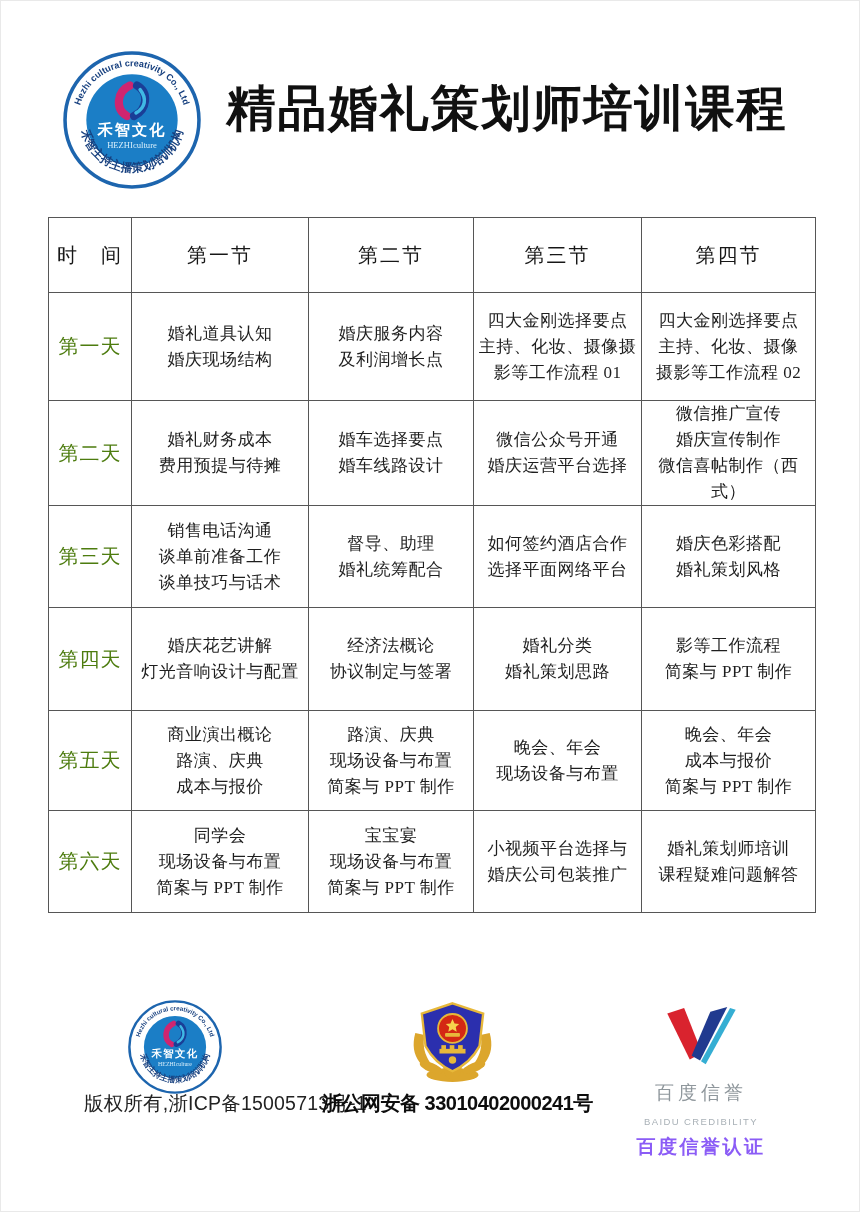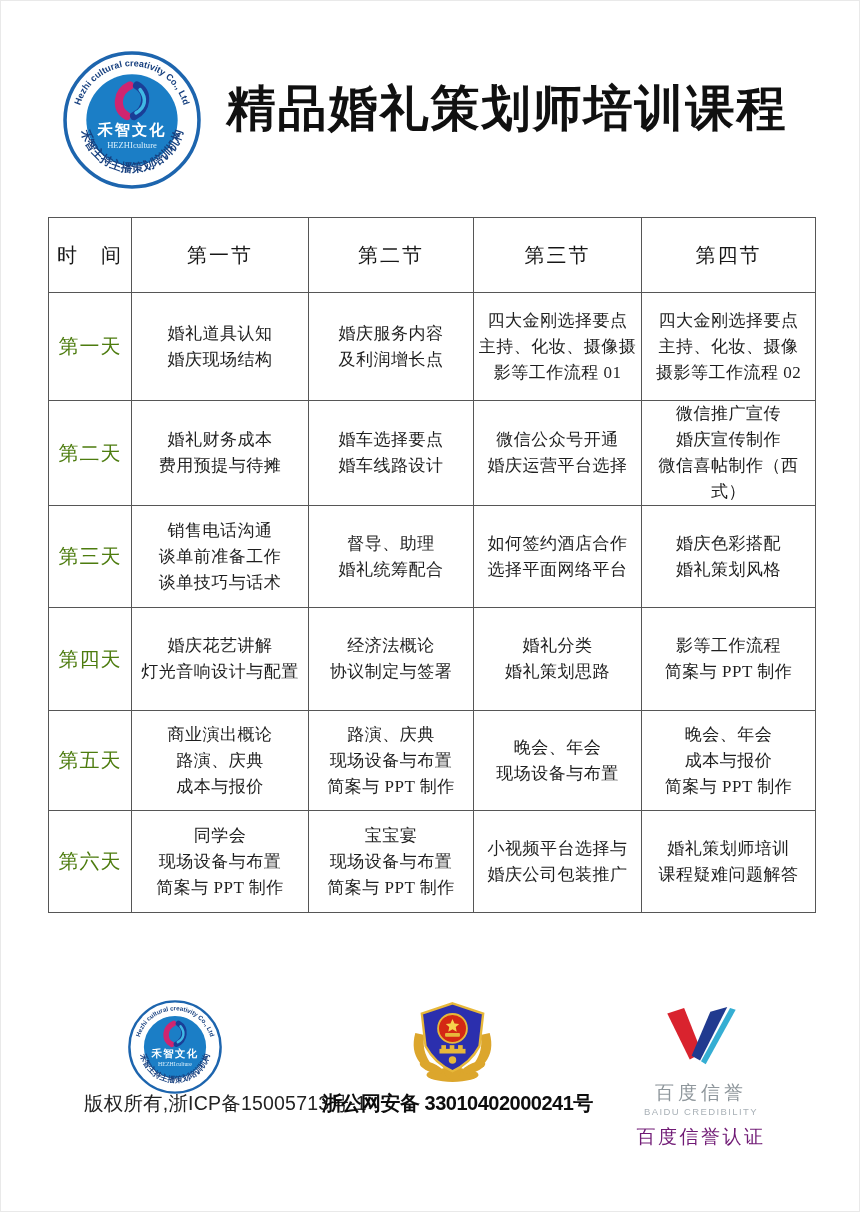--- a/index.html
+++ b/index.html
@@ -42,22 +42,22 @@
     position:absolute;left:322px;top:1090px;width:260px;text-align:center;
     font-family:"Liberation Sans","DejaVu Sans",sans-serif;
     font-size:20px;font-weight:bold;color:#0d0d0d;white-space:nowrap;letter-spacing:-0.5px;
   }
   .baidu{
     position:absolute;left:634px;top:1006px;width:134px;text-align:center;
     font-family:"Liberation Sans","DejaVu Sans",sans-serif;
   }
   .baidu-v{display:block;margin:0 auto;}
   .baidu-cn{font-size:19px;letter-spacing:4px;color:#8f979c;margin-top:14px;}
-  .baidu-en{font-size:9.5px;letter-spacing:1.4px;color:#a9b1b7;margin-top:0;}
-  .baidu-cert{font-size:19px;letter-spacing:2.5px;color:#701a75;margin-top:7px;font-weight:400;}
+  .baidu-en{font-size:9.5px;letter-spacing:1.4px;color:#a9b1b7;margin-top:10px;}
+  .baidu-cert{font-size:19px;letter-spacing:2.5px;color:#8b5cf6;margin-top:7px;font-weight:700;}
   .hz-ring-text{font-family:"Liberation Sans","DejaVu Sans",sans-serif;}
 </style>
 </head>
 <body>
 
 <div class="page">
 
   <svg class="logo-top" viewBox="0 0 136 136">
     <circle cx="68" cy="68" r="66" fill="#ffffff" stroke="#1d65ae" stroke-width="3.5"></circle>
     <circle cx="68" cy="68" r="45" fill="#1b7ec6"></circle>

